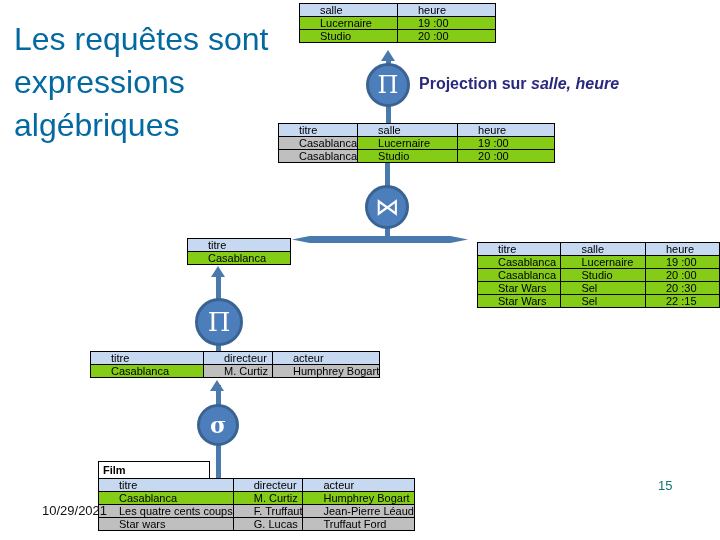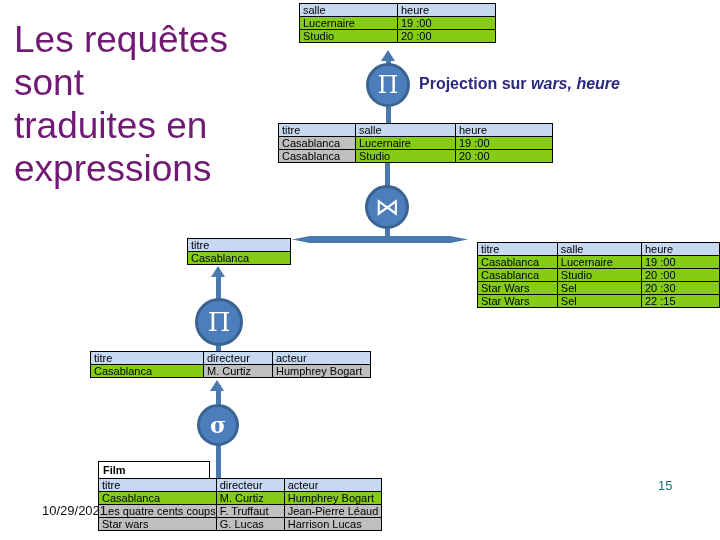--- a/index.html
+++ b/index.html
@@ -3,27 +3,27 @@
 <meta charset="utf-8">
 <style>
   * { margin:0; padding:0; box-sizing:border-box; }
   html,body { background:#888; }
   .stage {
     position:relative; width:720px; height:540px; overflow:hidden;
     background:#ffffff; font-family:"Liberation Sans", sans-serif;
   }
   
   .title { position:absolute; left:14px; top:18px; width:280px;
-           font-size:37px; line-height:43px; color:#701a75; }
+           font-size:32px; line-height:43px; color:#0369a1; }
   
   table.rel { position:absolute; border-collapse:collapse; table-layout:fixed;
               font-size:11px; color:#000; z-index:2; background:#fff;
               border:1.5px solid #000; }
   table.rel th, table.rel td {
-    border:1px solid #000; height:13px; padding:0 0 0 3px;
+    border:1px solid #000; height:13px; padding:0 0 0 20px;
     font-weight:400; text-align:left; white-space:nowrap; overflow:hidden;margin-top:45px;
   }
   table.rel th { background:#c6d9f1; }
   table.rel td { background:#84cc16; }
   table.rel td.shaded { background:#bfbfbf; }
   .film-label { position:absolute; left:98px; top:461px; width:112px; height:18px;
                 border:1.5px solid #000; background:#fff; font-size:11px; font-weight:700;
                 padding:2px 0 0 4px; z-index:2; }
   
   .vline { position:absolute; width:5px; background:#4a79ad; z-index:1; }
@@ -52,22 +52,22 @@
   .date { position:absolute; left:42px; top:503px; font-size:13px; color:#111; z-index:4; }
   .pagenum { position:absolute; left:658px; top:478px; font-size:13px; color:#0f766e; z-index:4; }
 </style>
 </head>
 <body>
 
 <div class="stage">
 
   <div class="title">
     <div>Les requêtes sont</div>
-    <div>traduites en</div>
     <div>expressions</div>
+    <div>algébriques</div>
   </div>
 
   <div class="vline" style="left:386px; top:58px; height:30px;"></div>
   <div class="vline" style="left:386px; top:85px; height:38px;"></div>
   <div class="vline" style="left:385px; top:163px; height:45px;"></div>
   <div class="vline" style="left:385px; top:207px; height:32px;"></div>
   <div class="hconn"></div>
   <div class="vline" style="left:216px; top:272px; height:50px;"></div>
   <div class="vline" style="left:216px; top:322px; height:30px;"></div>
   <div class="vline" style="left:216px; top:385px; height:40px;"></div>
@@ -211,38 +211,38 @@
           <td>Humphrey Bogart</td>
         </tr>
         <tr>
           <td class="shaded">Les quatre cents coups</td>
           <td class="shaded">F. Truffaut</td>
           <td class="shaded">Jean-Pierre Léaud</td>
         </tr>
         <tr>
           <td class="shaded">Star wars</td>
           <td class="shaded">G. Lucas</td>
-          <td class="shaded">Harrison Lucas</td>
+          <td class="shaded">Truffaut Ford</td>
         </tr>
       </tbody>
     </table>
 
   <div class="op op-pi1">
     <span>Π</span>
   </div>
   <div class="op op-join">
     <span>⋈</span>
   </div>
   <div class="op op-pi2">
     <span>Π</span>
   </div>
   <div class="op op-sigma">
     <span>σ</span>
   </div>
 
   <div class="oplabel lbl1">
-    <span>Projection sur </span><span class="var">wars, heure</span>
+    <span>Projection sur </span><span class="var">salle, heure</span>
   </div>
 
   <div class="date">10/29/2021</div>
   <div class="pagenum">15</div>
 
 </div>
 
 </body></html>

